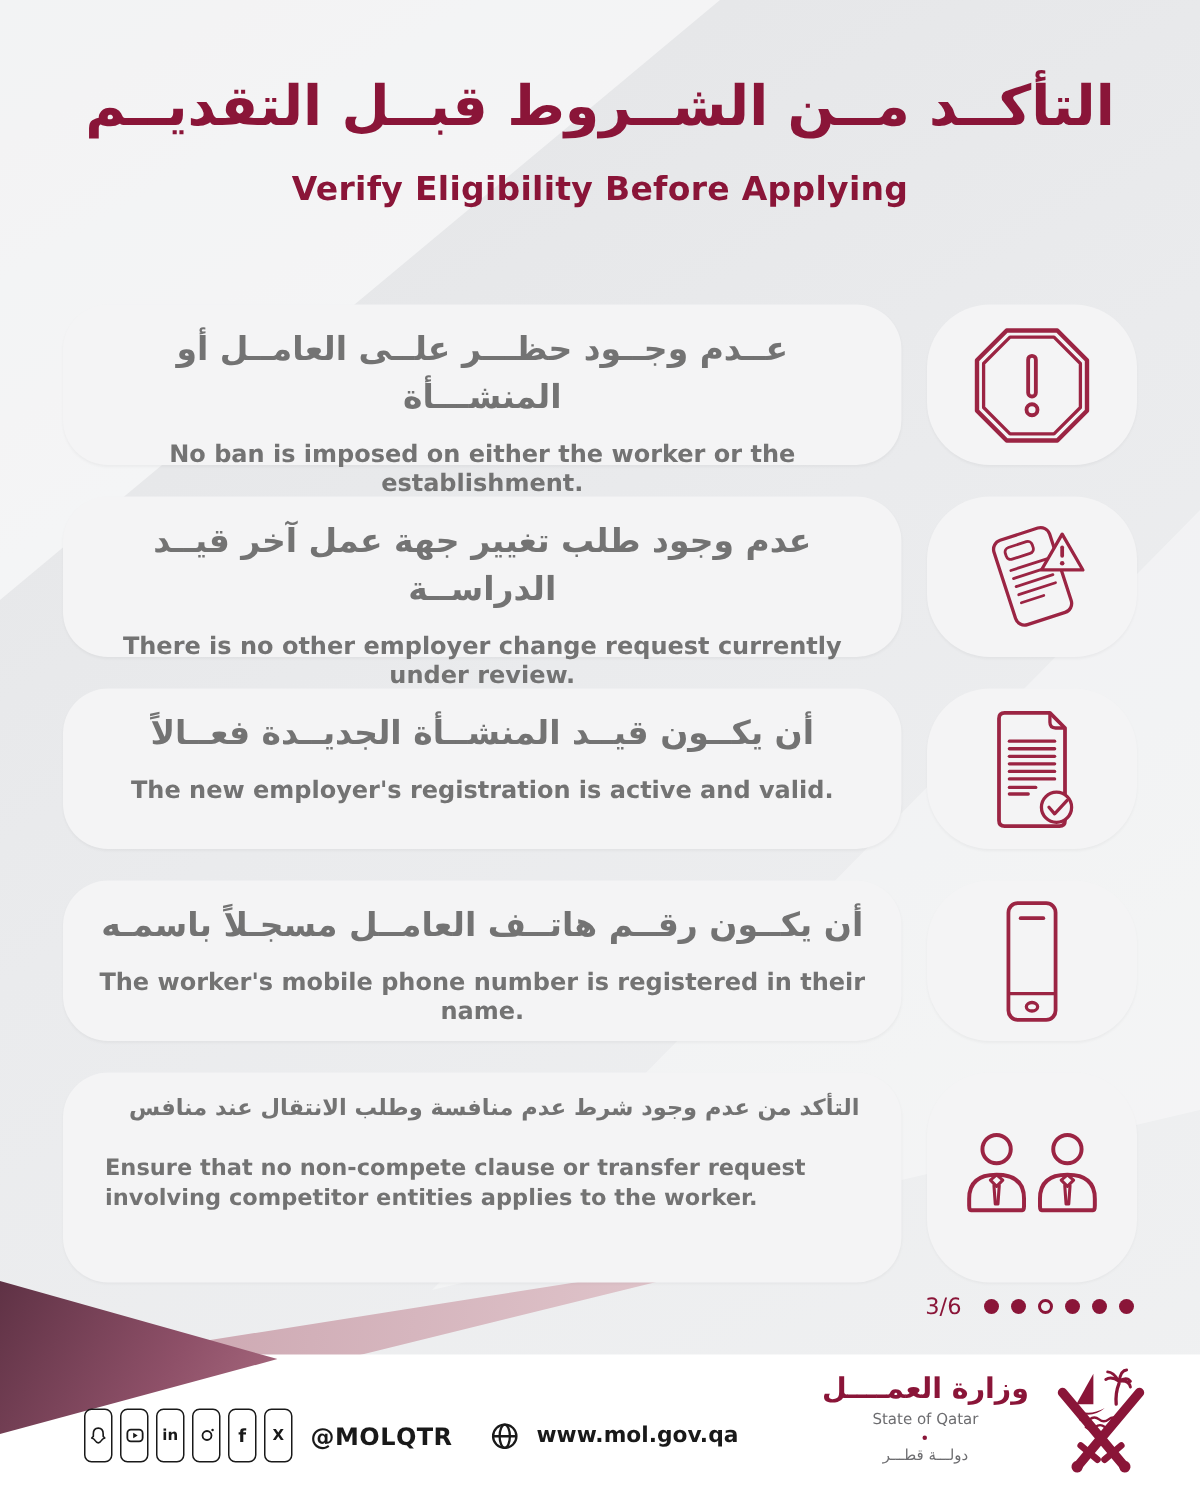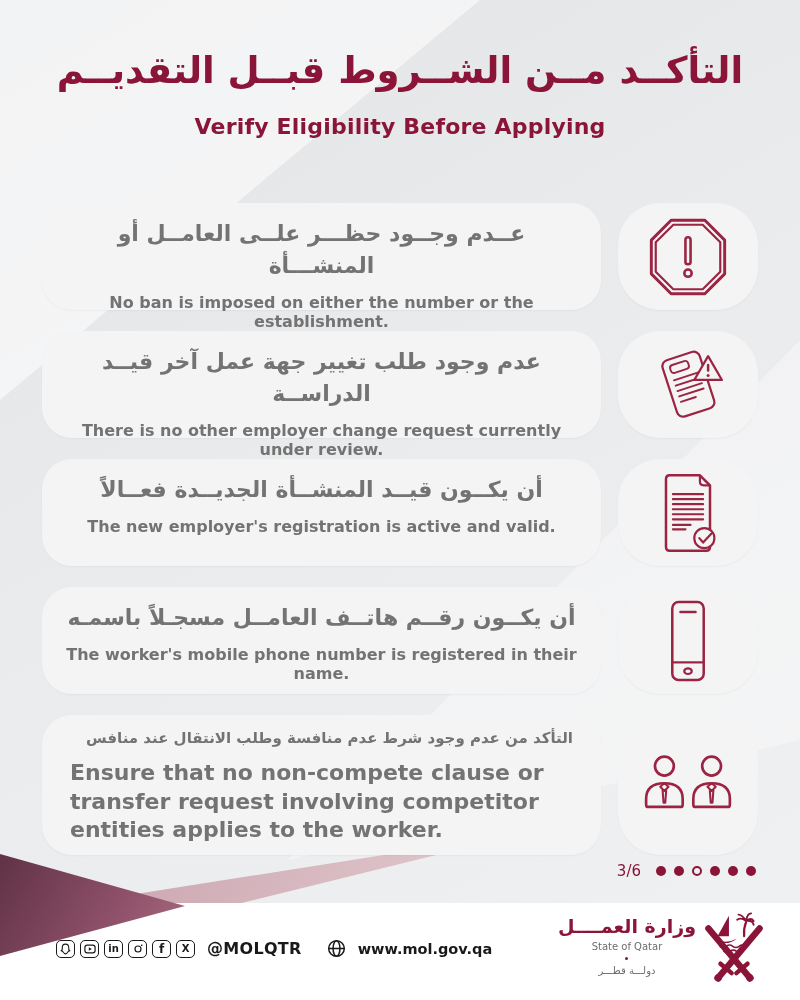--- a/index.html
+++ b/index.html
@@ -28,42 +28,42 @@
   
   .rows{ position:absolute; left:42px; top:203px; width:716px; display:flex; flex-direction:column; gap:21px; }
   .row{ display:flex; gap:17px; height:107px; }
   .row.tall{ height:140px; }
   .card{ flex:1; background:#f4f4f5; border-radius:30px; color:#737373; text-align:center;
          padding:15px 24px 0 24px; box-shadow:0 1px 2px rgba(0,0,0,.04); }
   .card .ar{ direction:rtl; font-size:22px; font-weight:700; line-height:1.45; }
   .card .en{ font-size:16px; font-weight:700; margin-top:11px; }
   .row.tall .card{ text-align:right; padding:13px 28px 0 28px; }
   .row.tall .card .ar{ font-size:15px; line-height:1.4; }
-  .row.tall .card .en{ text-align:left; font-size:22px; line-height:1.3; margin-top:10px; }
+  .row.tall .card .en{ text-align:left; font-size:15px; line-height:1.3; margin-top:20px; }
   .tile{ width:140px; background:#f4f4f5; border-radius:42px; display:flex; align-items:center;
          justify-content:center; box-shadow:0 1px 2px rgba(0,0,0,.04); }
   .tile svg{ display:block; }
 
   
   .pager{ position:absolute; top:862px; right:44px; display:flex; align-items:center; gap:15px; color:#8A1538; }
   .pager .num{ font-size:15px; font-weight:400; }
   .dots{ display:flex; align-items:center; gap:8px; }
   .dot{ width:10px; height:10px; border-radius:50%; background:#8A1538; }
   .dot.hollow{ background:transparent; border:2px solid #8A1538; }
 
   
   .social{ position:absolute; left:56px; top:939px; display:flex; align-items:center; gap:5px; color:#191919; }
-  .sicon{ width:19px; height:18px; border:1.7px solid #191919; border-radius:5px;
+  .sicon{ width:19px; height:36px; border:1.7px solid #191919; border-radius:5px;
           display:flex; align-items:center; justify-content:center; font-weight:700; font-size:10px; }
   .sicon.fb{ font-size:12px; }
   .handle{ font-size:16px; font-weight:700; margin-left:7px; letter-spacing:.3px; }
   .globe{ margin-left:20px; display:flex; }
   .site{ font-size:14.5px; font-weight:700; margin-left:7px; }
 
-  .logo{ position:absolute; right:28px; top:906px; display:flex; align-items:center; gap:0; }
+  .logo{ position:absolute; right:28px; top:906px; display:flex; align-items:center; gap:10px; }
   .logo-text{ text-align:right; }
   .logo-text .l-ar{ direction:rtl; color:#8A1538; font-size:19px; font-weight:700; }
   .logo-text .l-en{ color:#4b4b4d; font-size:18px; font-weight:700; margin-top:2px; }
   .logo-text .l-sub{ color:#6d6d70; font-size:10px; margin-top:4px; display:flex;
                      justify-content:flex-end; align-items:center; gap:5px;flex-direction:column; }
   .l-sub .sep{ width:3px; height:3px; border-radius:50%; background:#8A1538; display:inline-block; }
 </style>
 </head>
 <body>
 
@@ -78,21 +78,21 @@
   <header class="hdr">
     <div class="ar" dir="rtl">التأكــد مــن الشــروط قبــل التقديــم</div>
     <div class="en">Verify Eligibility Before Applying</div>
   </header>
 
   <main class="rows">
 
     <section class="row">
       <div class="card">
         <p class="ar" dir="rtl">عــدم وجــود حظـــر علــى العامــل أو المنشـــأة</p>
-        <p class="en">No ban is imposed on either the number or the establishment.</p>
+        <p class="en">No ban is imposed on either the worker or the establishment.</p>
       </div>
       <div class="tile">
         <svg width="88" height="88" viewBox="0 0 120 120" fill="none" stroke="#9B2443">
           <polygon points="37,10 83,10 110,37 110,83 83,110 37,110 10,83 10,37" stroke-width="4" stroke-linejoin="round"></polygon>
           <polygon points="40,16 80,16 104,40 104,80 80,104 40,104 16,80 16,40" stroke-width="3" stroke-linejoin="round"></polygon>
           <rect x="56.5" y="33" width="7" height="37" rx="3.5" stroke-width="3.5"></rect>
           <circle cx="60" cy="82" r="5" stroke-width="3.5"></circle>
         </svg>
       </div>
     </section>

